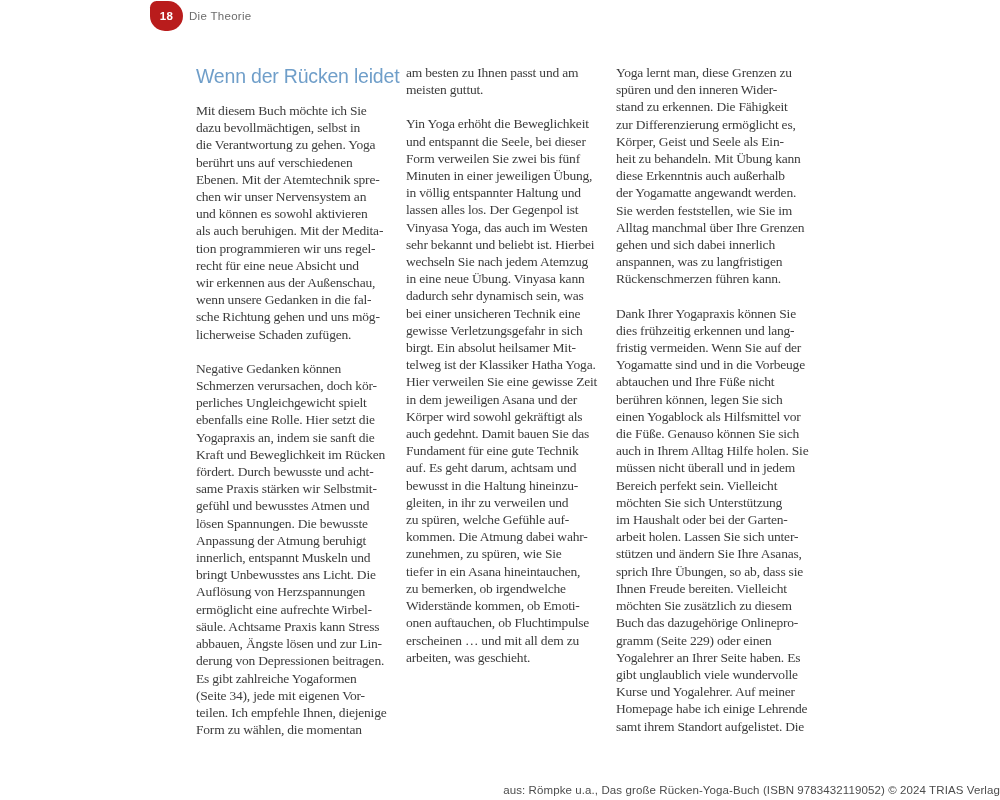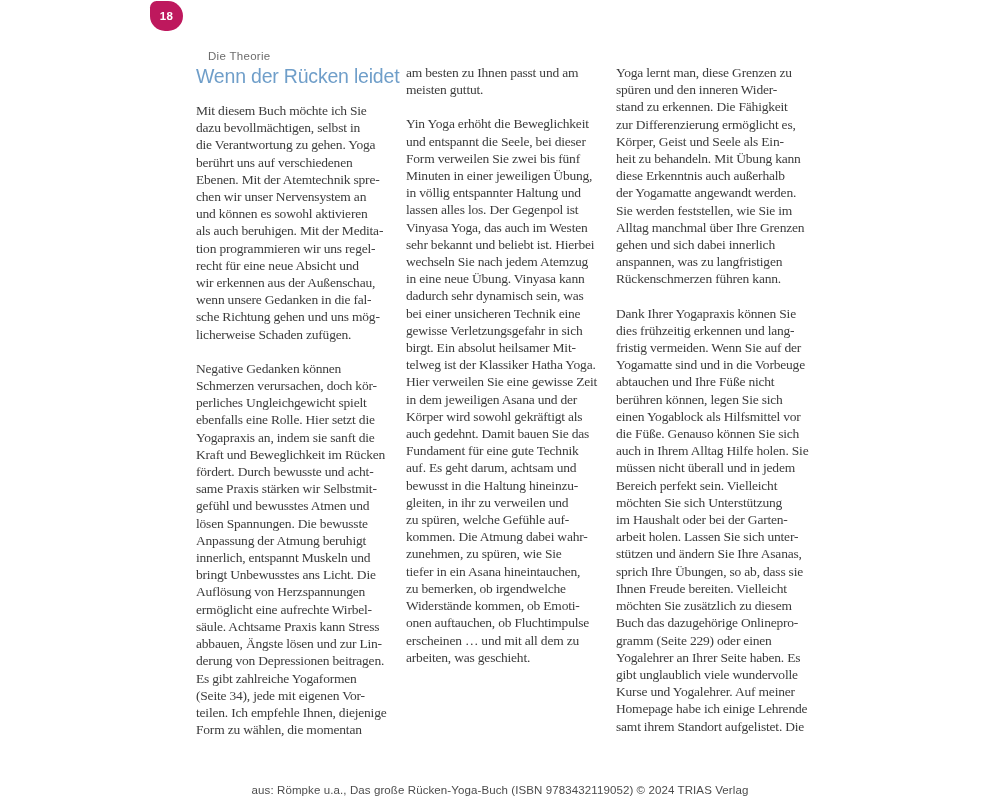--- a/index.html
+++ b/index.html
@@ -10,35 +10,34 @@
     background: #ffffff;
     overflow: hidden;
     font-family: "Liberation Sans", sans-serif;
   }
   .badge {
     position: absolute;
     left: 150px;
     top: 1px;
     width: 33px;
     height: 30px;
-    background: #be185d;
+    background: #b91c1c;
     border-radius: 7px 16px 16px 16px;
     color: #ffffff;
     font: 700 11.5px/30px "Liberation Sans", sans-serif;
     text-align: center;
     letter-spacing: 0.3px;
   }
   .section-title {
     position: absolute;
-    left: 208px;
+    left: 189px;
     top: 8px;
     font: 400 11.5px/16px "Liberation Sans", sans-serif;
     color: #6c6c6c;
     letter-spacing: 0.3px;
-    margin-top: 40px;
   }
   .content {
     position: absolute;
     left: 196px;
     top: 64px;
     display: flex;
     gap: 8px;
   }
   .col { width: 202px; }
   h1.article-heading {
@@ -53,21 +52,21 @@
     font: 400 13.5px/17.2px "Liberation Serif", "DejaVu Serif", serif;
     color: #3c3c3c;
     letter-spacing: -0.2px;
     white-space: pre;
   }
   .footer {
     position: absolute;
     left: 0;
     top: 783px;
     width: 100%;
-    text-align: center;
+    text-align: right;
     font: 400 11.5px/14px "Liberation Sans", sans-serif;
     color: #4c4c4c;
     letter-spacing: 0.1px;
   }
 </style>
 </head>
 <body>
 
 <div class="page">
 

